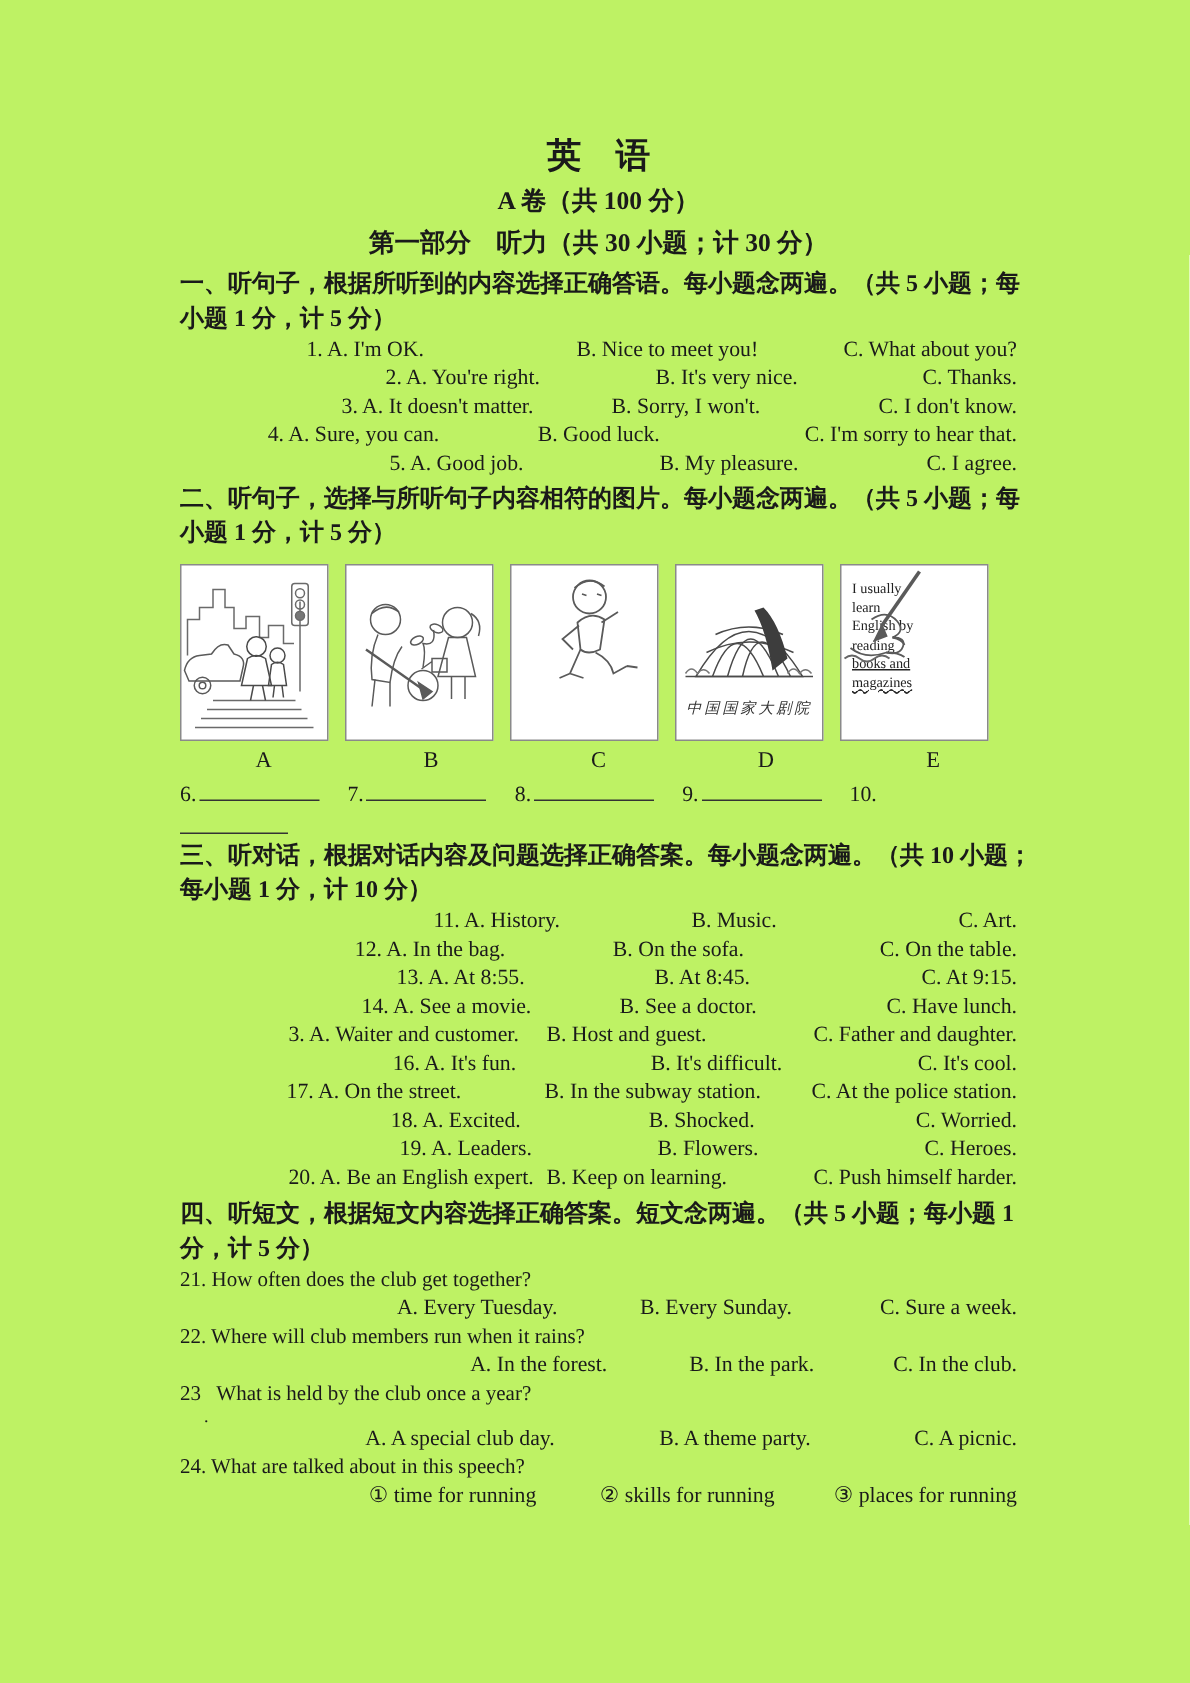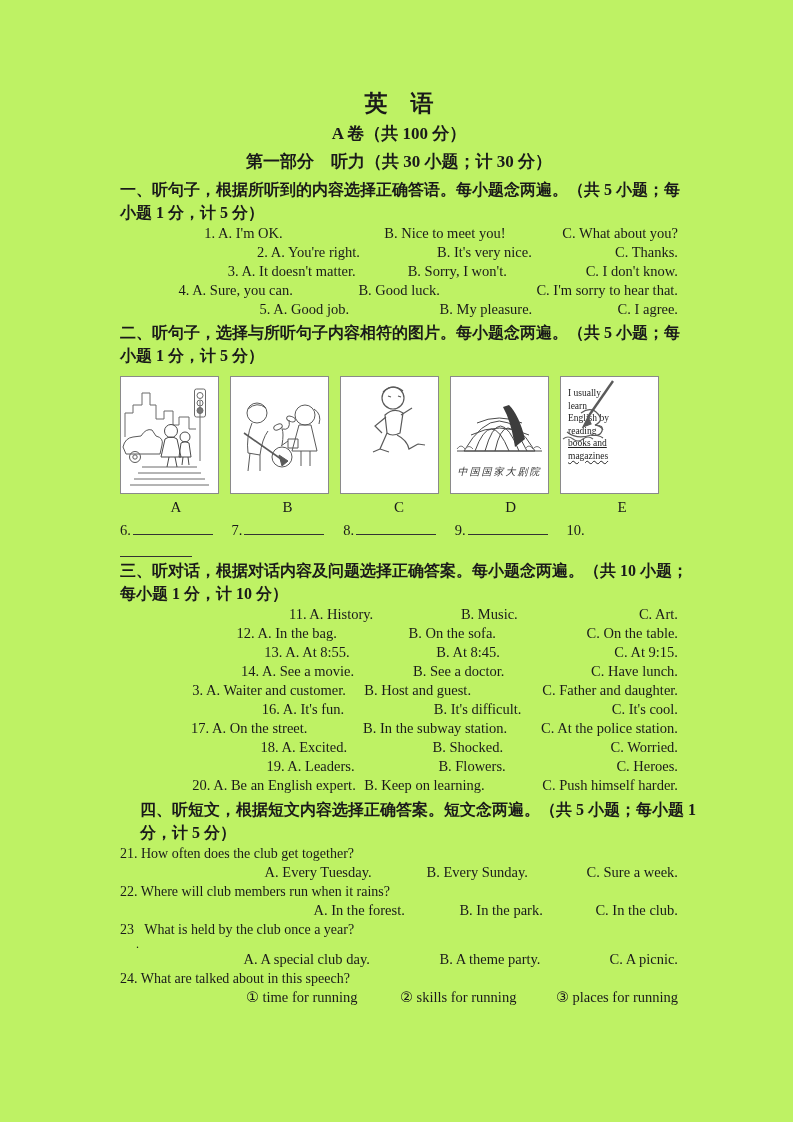--- a/index.html
+++ b/index.html
@@ -4,21 +4,21 @@
 <style>
   html,body{margin:0;padding:0;background:#ffffff;}
   body{width:793px;height:1122px;font-family:"Liberation Serif","DejaVu Serif","DejaVu Sans",serif;color:#1a1a1a;}
   .page{position:relative;width:793px;height:1122px;background:#bef264;overflow:hidden;}
   .content{position:absolute;left:120px;top:0;width:558px;}
   .center{text-align:center;}
   .title{padding-top:90px;font-size:23px;line-height:28px;font-weight:bold;}
   .h2{font-size:17px;line-height:24px;font-weight:bold;margin-top:4px;}
   .sec{font-size:16px;line-height:23px;font-weight:bold;}
   .sec div{white-space:nowrap;}
-  .mt2{margin-top:2px;}.mt3{margin-top:3px;margin-left:20px;}.mt4{margin-top:4px;}
+  .mt2{margin-top:2px;}.mt3{margin-top:3px;}.mt4{margin-top:4px;}
   .orow{display:flex;font-size:14.5px;line-height:19px;justify-content:flex-end;}
   .orow span{white-space:pre;flex:0 0 auto;}
   .qline{font-size:14px;line-height:19px;white-space:pre;}
   .markline{font-size:12px;line-height:11px;padding-left:16px;}
   
   .pics{display:flex;gap:11px;margin-top:9px;}
   .pic{width:97px;height:116px;border:1px solid #8a8a8a;position:relative;background:#fff;box-sizing:content-box;}
   .pic svg{position:absolute;left:0;top:0;}
   .dcaption{position:absolute;left:0;right:0;bottom:14px;text-align:center;font-size:10px;letter-spacing:2px;color:#333;font-style:italic;}
   .etext{position:absolute;left:7px;top:10px;font-size:9.5px;line-height:12.5px;color:#222;font-family:Liberation Serif, serif;}

